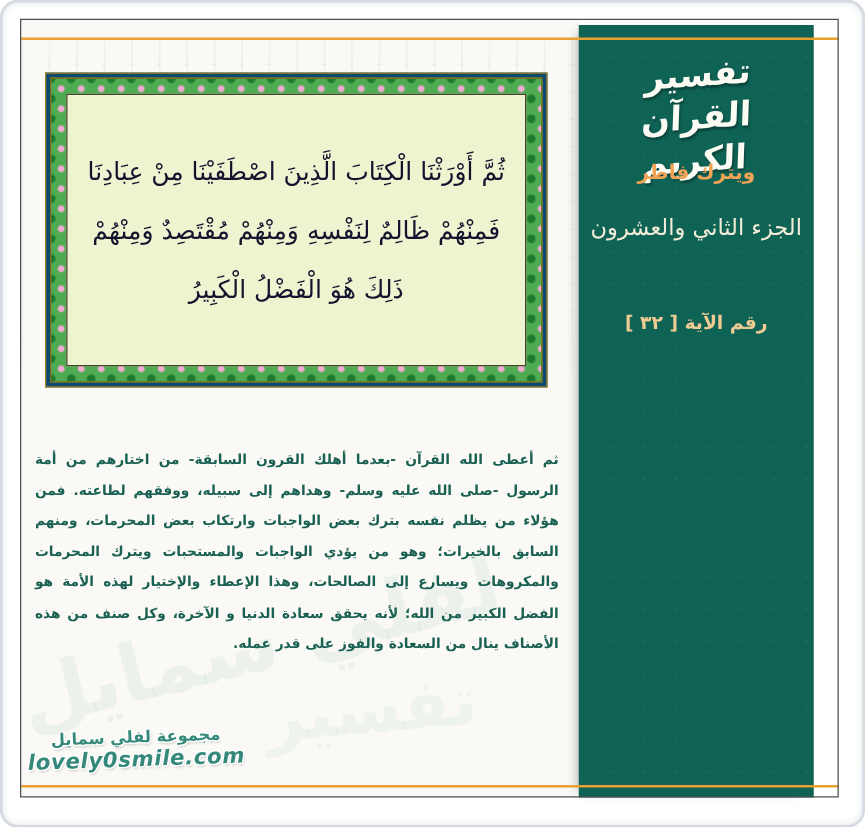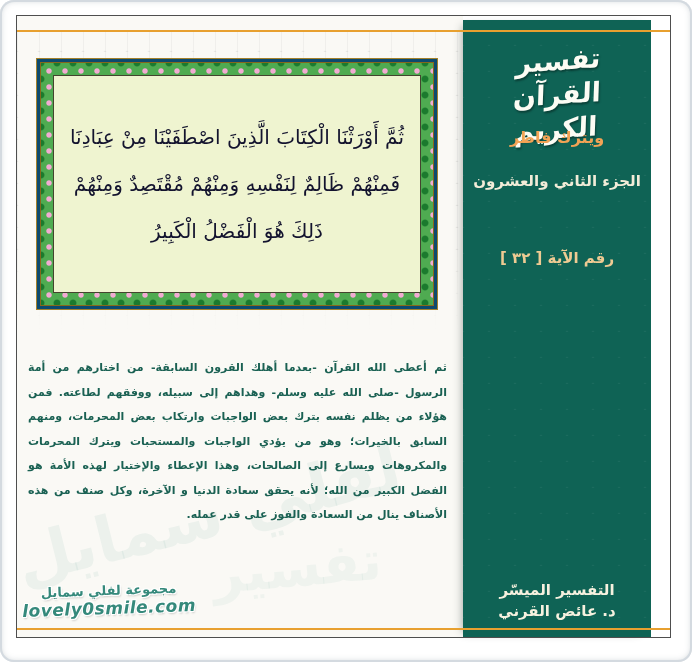--- a/index.html
+++ b/index.html
@@ -93,21 +93,21 @@
     box-shadow:-6px 0 9px -6px rgba(30,50,45,.45);
     direction:rtl;
   }
   .sidebar > div{position:absolute;left:8px;right:8px;text-align:center;}
   .sb-title{
     top:24px;color:#fcfcf4;font-size:27px;font-weight:bold;line-height:1.25;
     transform:rotate(-4deg) skewX(-6deg);
     text-shadow:1px 2px 2px rgba(0,0,0,.35);
   }
   .sb-surah{top:108px;font-size:16px;font-weight:bold;color:#f2a355;}
-  .sb-juz{top:152px;font-size:15px;font-weight:bold;color:#f2ecd8;}
+  .sb-juz{top:152px;font-size:18px;font-weight:normal;color:#f2ecd8;}
   .sb-num1{top:194px;font-size:15px;font-weight:bold;color:#efcb93;}
   .sb-num2{top:229px;font-size:15px;font-weight:bold;color:#efcb93;}
   .sb-bottom{top:560px;font-size:15px;font-weight:bold;color:#f6f1df;line-height:21px;}
   .sb-bottom div{padding:0;}
 </style>
 </head>
 <body>
 
 <div class="canvas">
 
@@ -132,24 +132,20 @@
   <div class="watermark">
     <div class="wm-ar">مجموعة لفلي سمايل</div>
     <div class="wm-en">lovely0smile.com</div>
   </div>
 
   <div class="sidebar">
     <div class="sb-title">تفسير القرآن الكريم</div>
     <div class="sb-surah">ويترك فاطر</div>
     <div class="sb-juz">الجزء الثاني والعشرون</div>
     <div class="sb-num2">رقم الآية [ ٣٢ ]</div>
-    <div class="sb-bottom">
-      <div>التفسير الميسّر</div>
-      <div>د. عائض القرني</div>
-    </div>
   </div>
 
   <div class="goldline top"></div>
   <div class="goldline bottom"></div>
 
   <div class="card-border"></div>
   <div class="shell"></div>
 
 </div>
 

